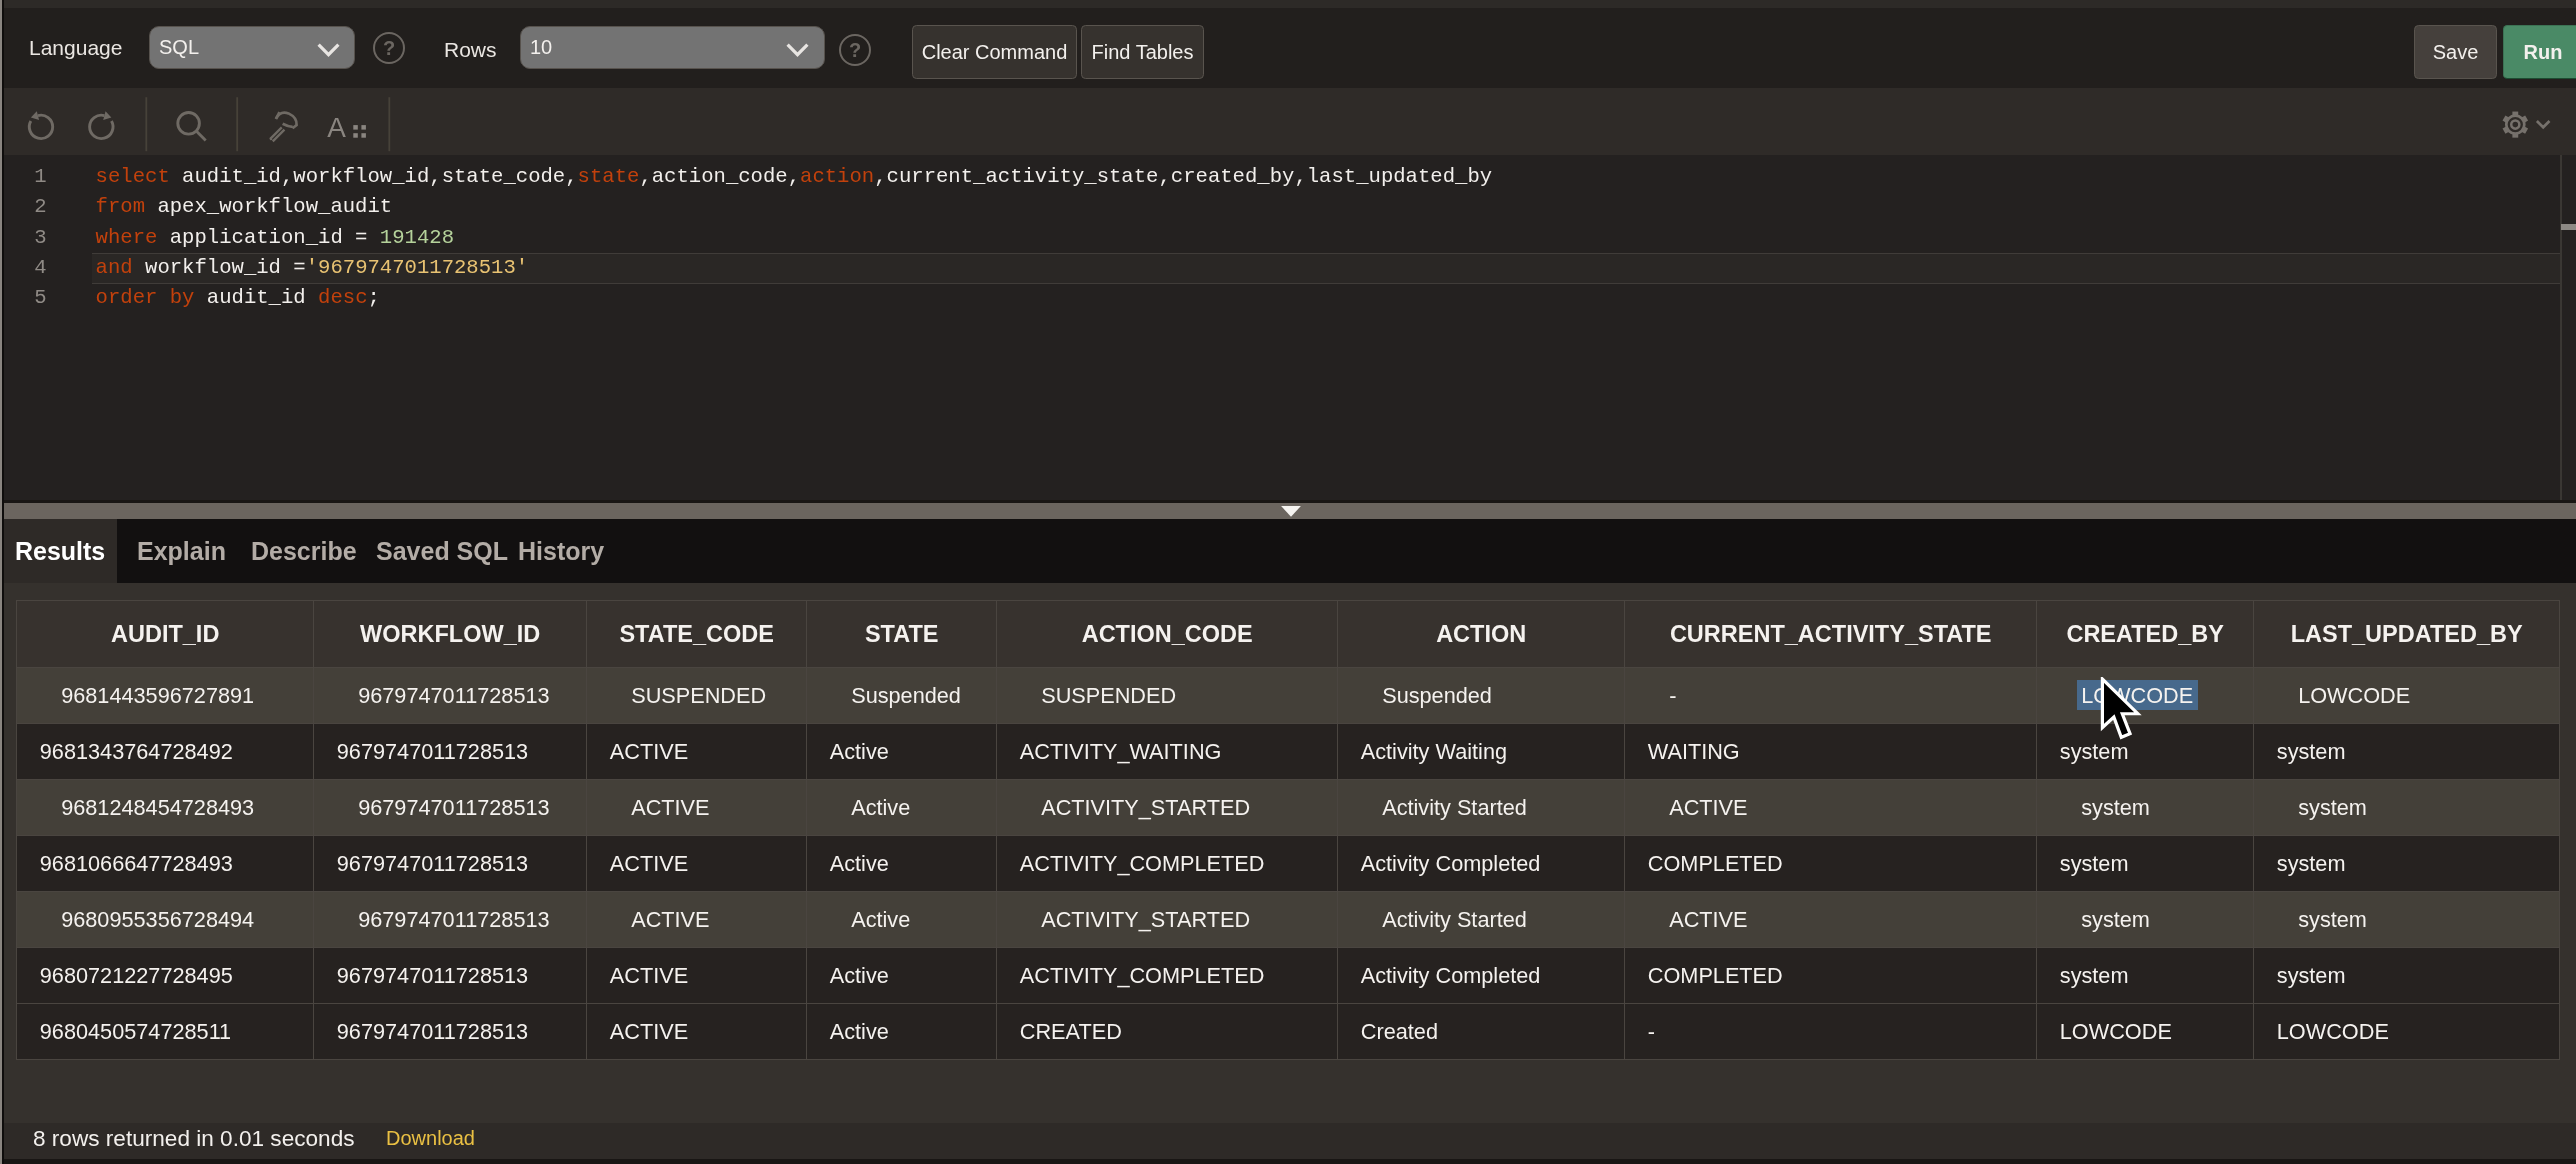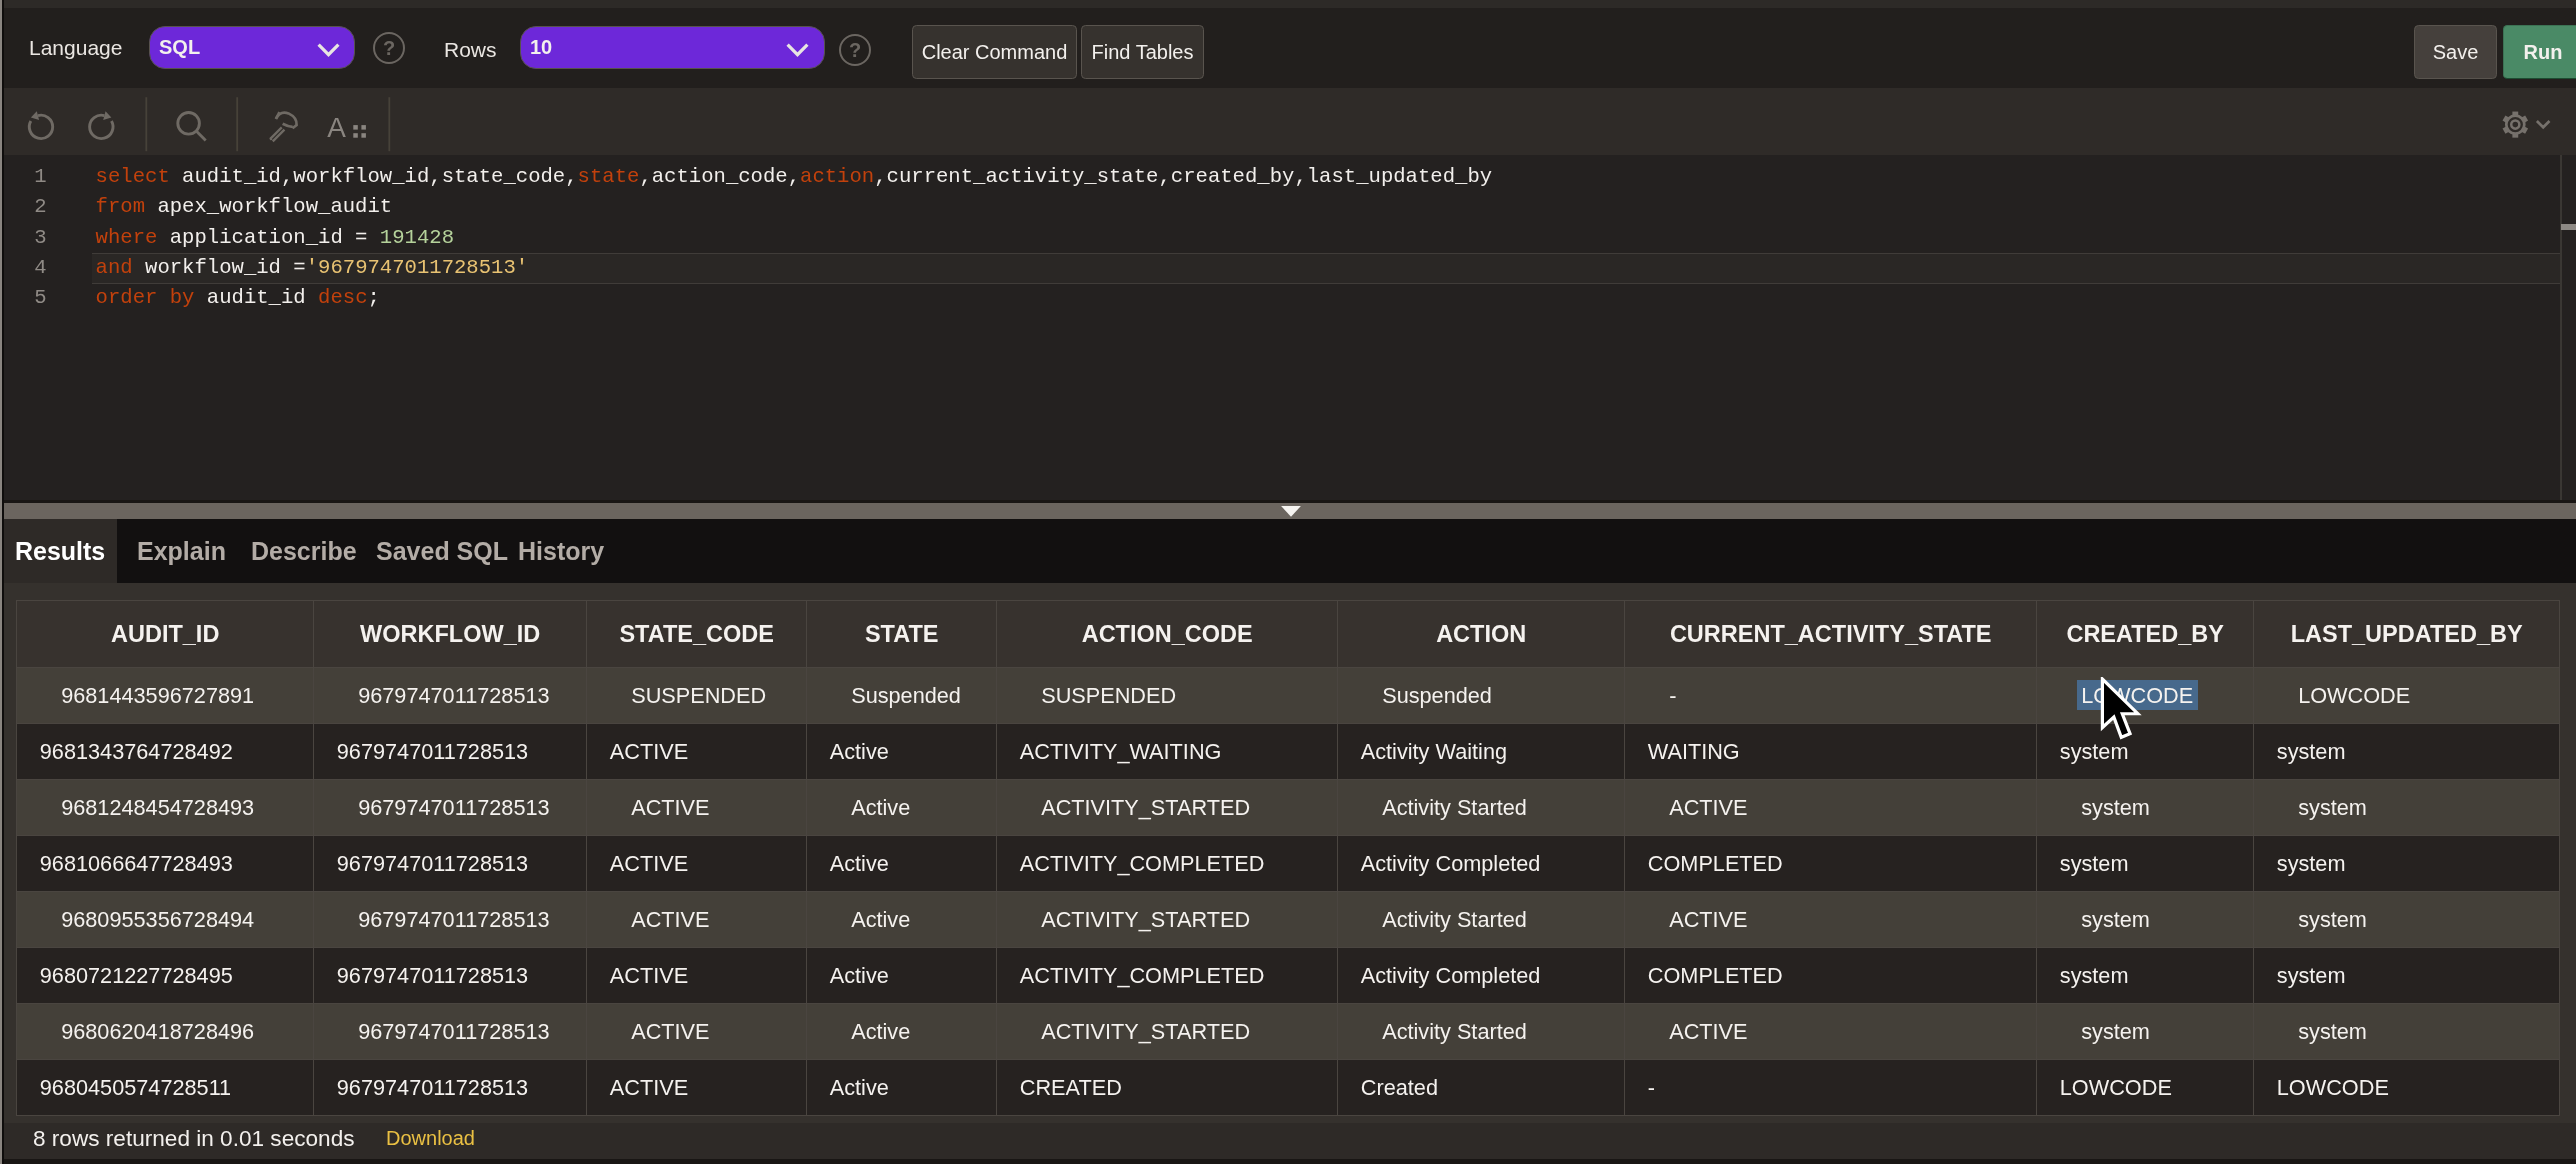--- a/index.html
+++ b/index.html
@@ -11,21 +11,21 @@
   #iconbar{left:3.6px;top:88px;width:2572px;height:67px;background:#2f2b28;}
   #codearea{left:3.6px;top:155px;width:2572px;height:345px;background:#242120;}
   #bandline{left:3.6px;top:500px;width:2572px;height:2.7px;background:#191614;}
   #band{left:3.6px;top:503px;width:2572px;height:16.2px;background:#6b655f;}
   #tabstrip{left:3.6px;top:519px;width:2572px;height:64px;background:#121010;}
   #panel{left:3.6px;top:583px;width:2572px;height:576px;background:#35312d;}
   #footband{left:3.6px;top:1123px;width:2572px;height:36px;background:#2e2a27;}
   #botstrip{left:3.6px;top:1159px;width:2572px;height:5.4px;background:#191614;}
 
   .lbl{color:#eae6e2;font-size:21px;}
-  .sel{position:absolute;box-sizing:border-box;background:#6d28d9;border:1.8px solid #57524d;border-radius:16px;color:#f3f0ed;font-size:20px;font-weight:bold;}
+  .sel{position:absolute;box-sizing:border-box;background:#737373;border:1.8px solid #57524d;border-radius:10px;color:#f3f0ed;font-size:20px;}
   .btn{position:absolute;box-sizing:border-box;background:#36322e;border:1.8px solid #59544e;border-radius:4.5px;color:#f3f0ed;font-size:20px;display:flex;align-items:center;justify-content:center;margin-left:15px;}
   .qm{position:absolute;box-sizing:border-box;width:32px;height:32px;border-radius:50%;border:2.3px solid #6b6661;color:#6b6661;font-size:20px;font-weight:bold;display:flex;align-items:center;justify-content:center;}
 
   
   #code{left:3.6px;top:0;width:2572px;height:1164px;font-family:"Liberation Mono",monospace;font-size:20.6px;line-height:30.5px;pointer-events:none;}
   .ln{position:absolute;width:43px;text-align:right;color:#8f8a85;}
   .cl{position:absolute;left:92px;white-space:pre;color:#f2efec;}
   .kw{color:#c2410c;}
   .num{color:#b5d29b;}
   .str{color:#e8c272;}
@@ -183,31 +183,20 @@
         <td>9680721227728495</td>
         <td>9679747011728513</td>
         <td>ACTIVE</td>
         <td>Active</td>
         <td>ACTIVITY_COMPLETED</td>
         <td>Activity Completed</td>
         <td>COMPLETED</td>
         <td>system</td>
         <td>system</td>
       </tr>
-  <tr class="odd" style="height:56px;">
-        <td>9680620418728496</td>
-        <td>9679747011728513</td>
-        <td>ACTIVE</td>
-        <td>Active</td>
-        <td>ACTIVITY_STARTED</td>
-        <td>Activity Started</td>
-        <td>ACTIVE</td>
-        <td>system</td>
-        <td>system</td>
-      </tr>
   <tr class="even" style="height:56px;">
         <td>9680450574728511</td>
         <td>9679747011728513</td>
         <td>ACTIVE</td>
         <td>Active</td>
         <td>CREATED</td>
         <td>Created</td>
         <td>-</td>
         <td>LOWCODE</td>
         <td>LOWCODE</td>

